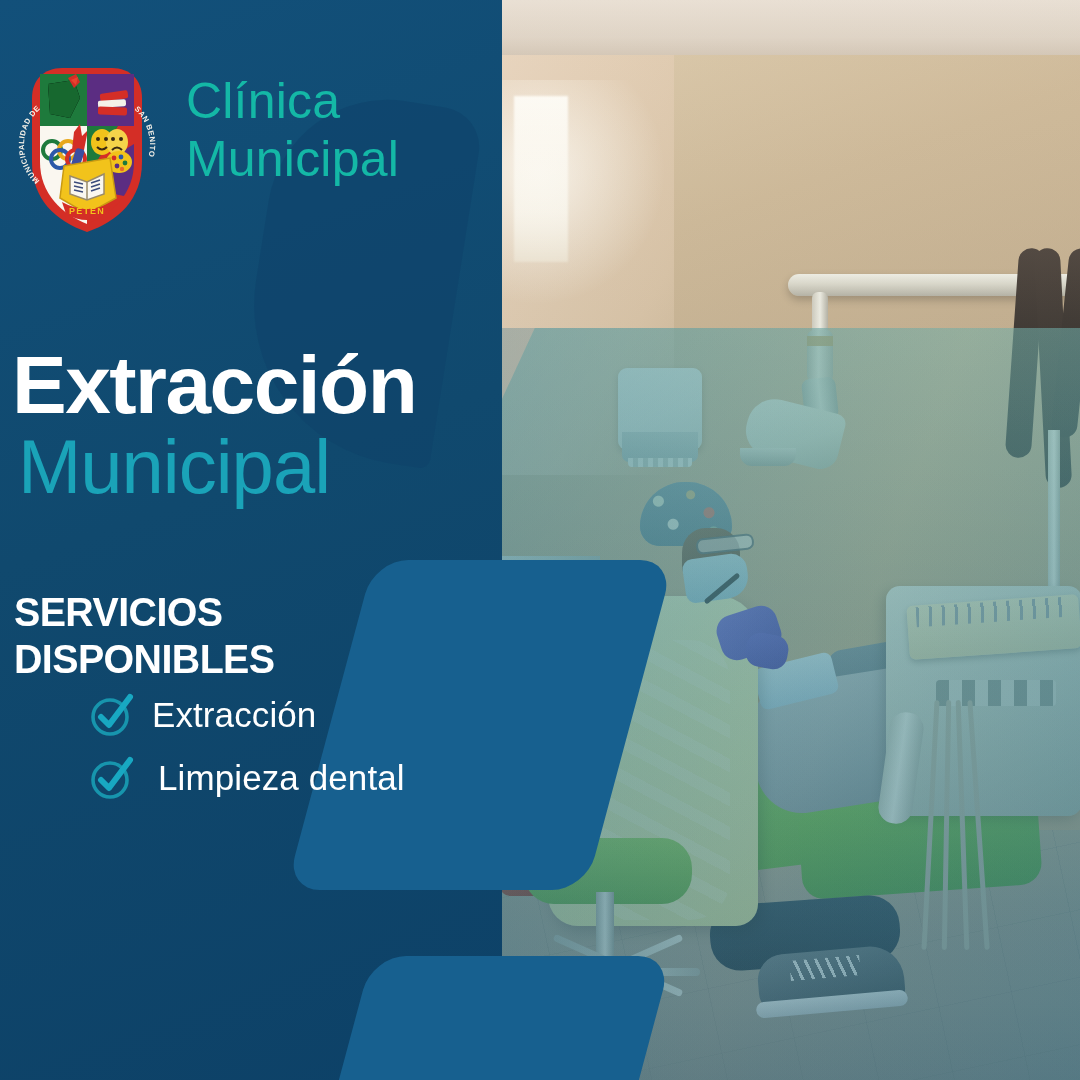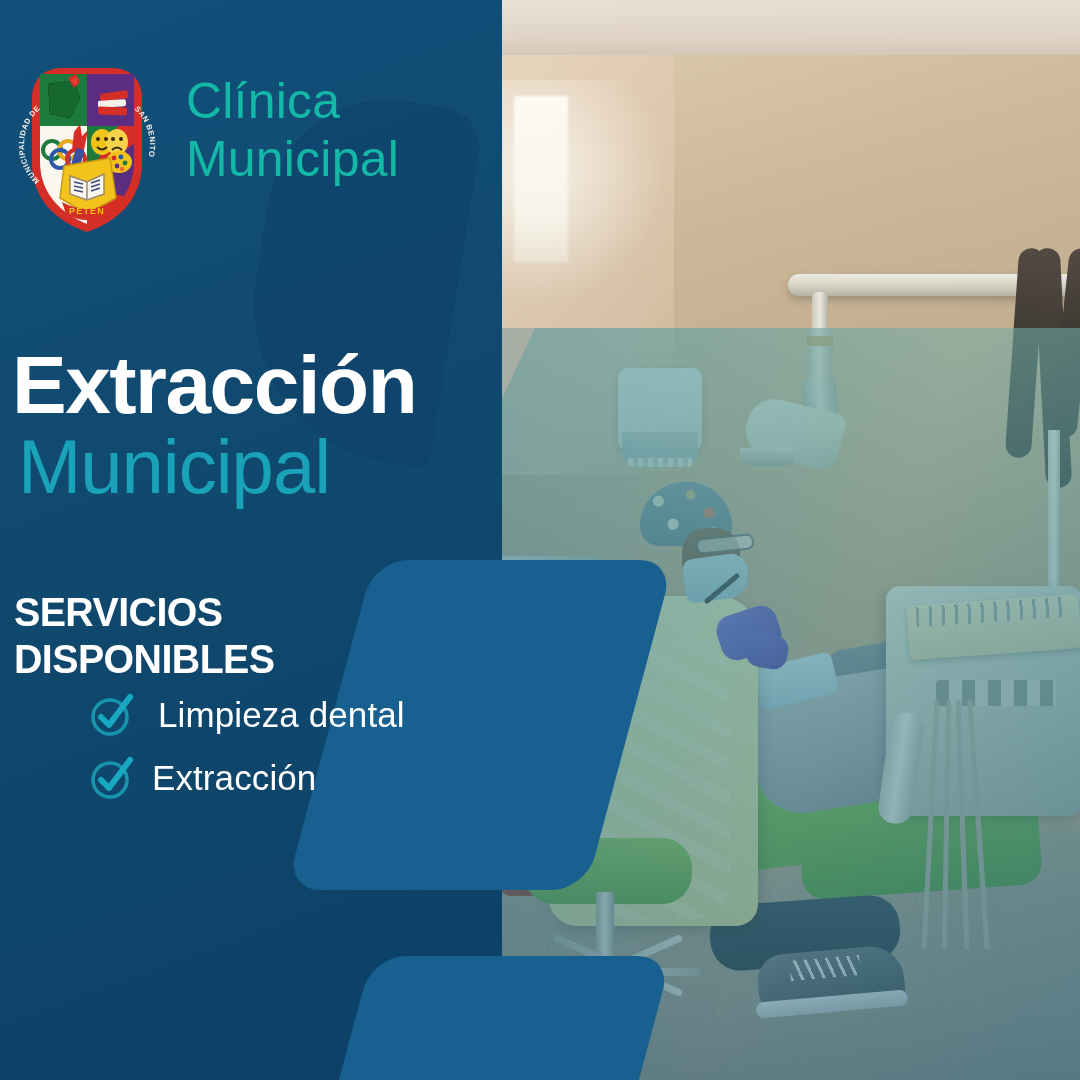--- a/index.html
+++ b/index.html
@@ -424,36 +424,36 @@
 
   <div class="headline">
     <span>Extracción</span>
     <span class="sub">Municipal</span>
   </div>
 
   <div class="services-title">SERVICIOS DISPONIBLES</div>
 
   <div class="list">
 
+    <div class="row r2">
+      <span class="chk">
+        <svg viewBox="0 0 46 46" width="46" height="46">
+          <circle cx="22" cy="25" r="17" fill="none" stroke="#1795AD" stroke-width="3.6"></circle>
+          <path d="M13 25 L21 33 L42 5" fill="none" stroke="#18A8C2" stroke-width="6" stroke-linecap="round" stroke-linejoin="round"></path>
+        </svg>
+      </span>
+      <span class="txt">Extracción</span>
+    </div>
+
     <div class="row r1">
       <span class="chk">
         <svg viewBox="0 0 46 46" width="46" height="46">
           <circle cx="22" cy="25" r="17" fill="none" stroke="#1795AD" stroke-width="3.6"></circle>
           <path d="M13 25 L21 33 L42 5" fill="none" stroke="#18A8C2" stroke-width="6" stroke-linecap="round" stroke-linejoin="round"></path>
         </svg>
       </span>
       <span class="txt">Limpieza dental</span>
     </div>
 
-    <div class="row r2">
-      <span class="chk">
-        <svg viewBox="0 0 46 46" width="46" height="46">
-          <circle cx="22" cy="25" r="17" fill="none" stroke="#1795AD" stroke-width="3.6"></circle>
-          <path d="M13 25 L21 33 L42 5" fill="none" stroke="#18A8C2" stroke-width="6" stroke-linecap="round" stroke-linejoin="round"></path>
-        </svg>
-      </span>
-      <span class="txt">Extracción</span>
-    </div>
-
 
   </div>
 
 </div>
 
 </body></html>

